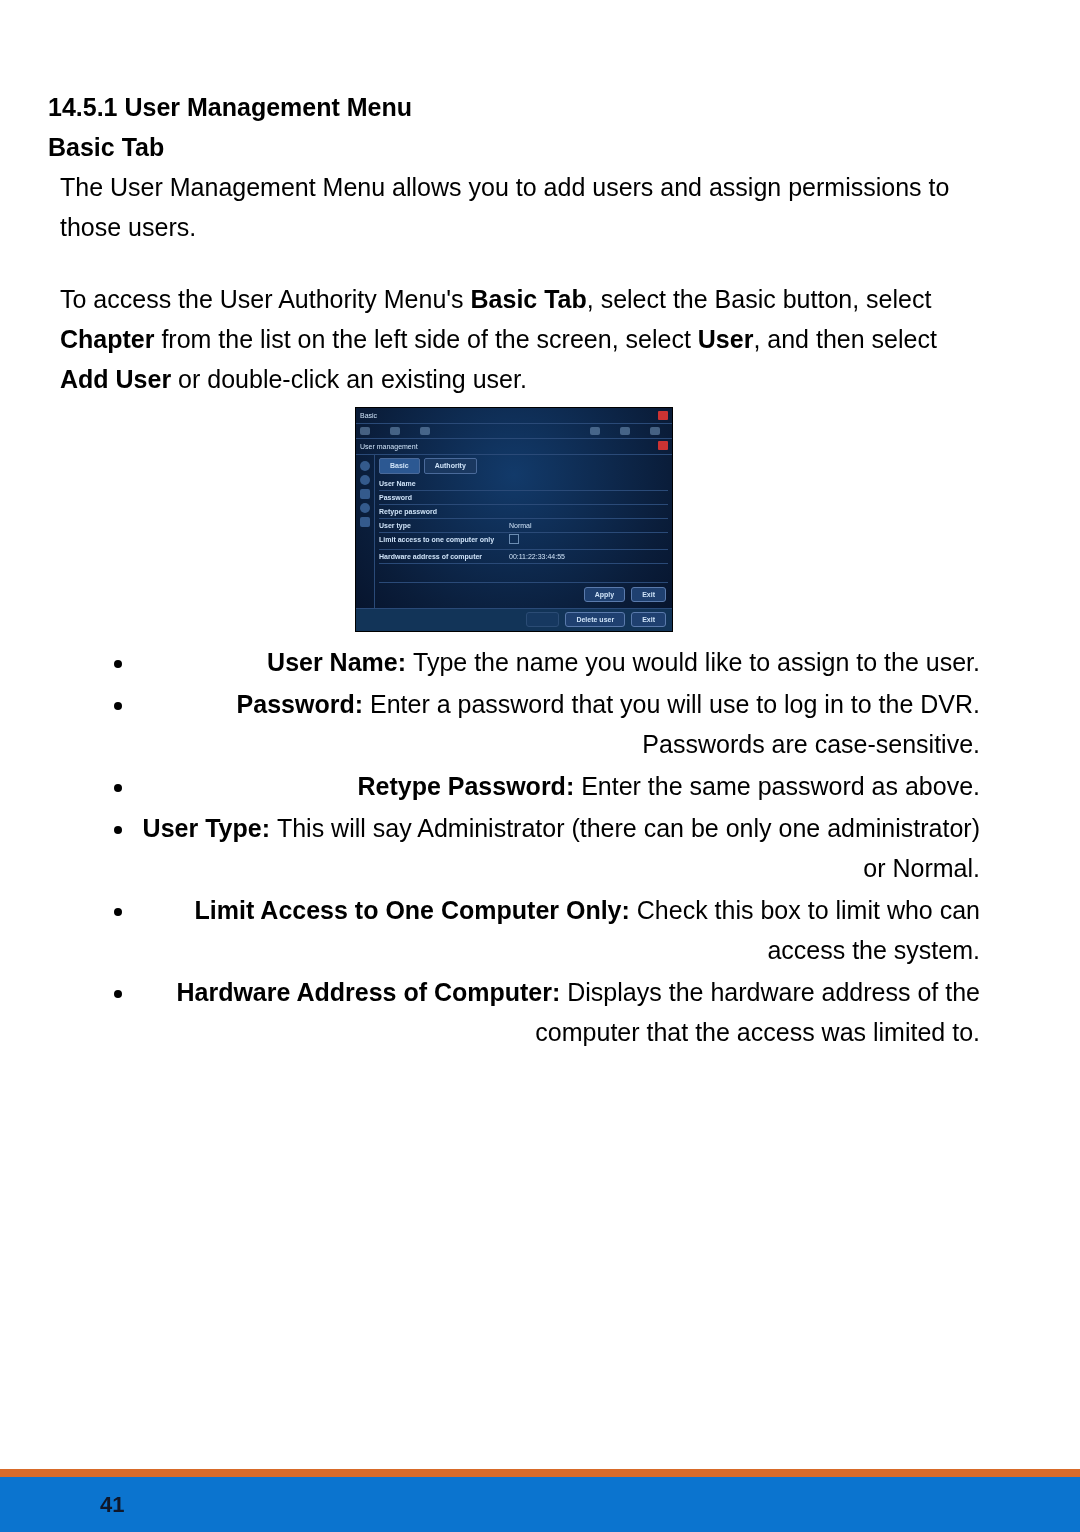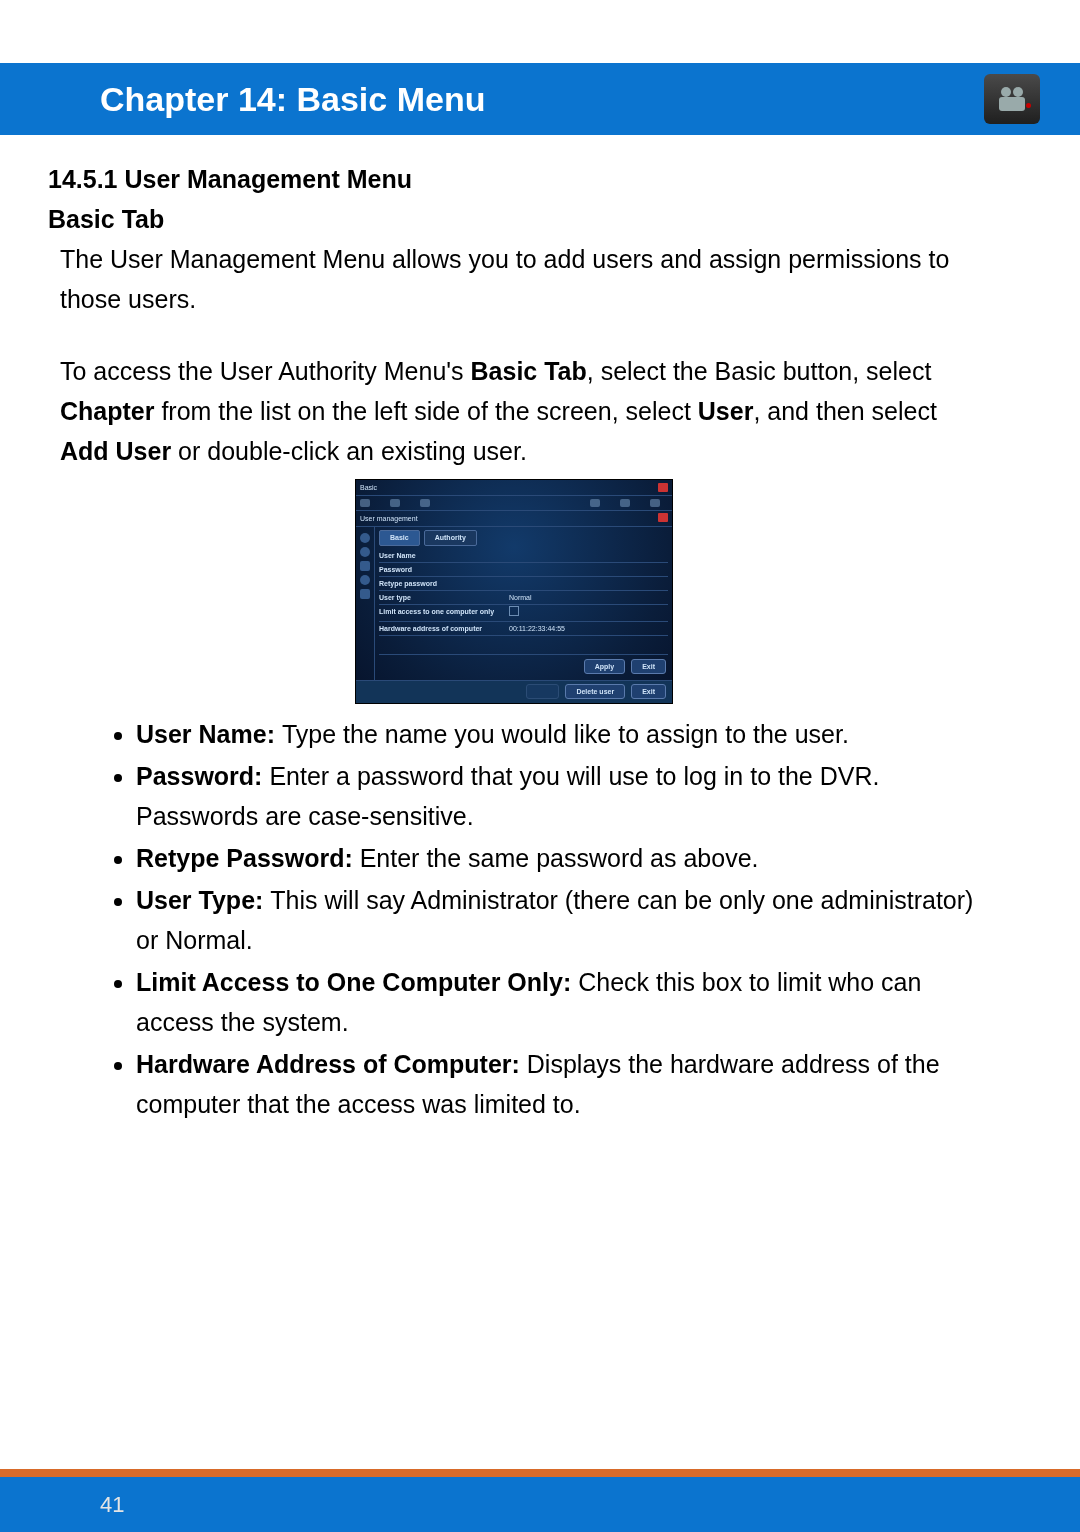--- a/index.html
+++ b/index.html
@@ -196,32 +196,33 @@
   }
 
   ul.bullets {
     list-style: disc;
     padding-left: 88px;
     margin: 6px 0 0 0;
   }
   ul.bullets li {
     padding-left: 0px;
     margin-bottom: 2px;
+    text-align: right;
   }
   .b { font-weight: bold; }
 
   .footer-bar {
     position: absolute;
     left: 0;
     bottom: 0;
     width: 100%;
     height: 55px;
     background: #0b74cf;
-    color: #e5e5e5;
-    font-weight: normal;
+    color: #0f172a;
+    font-weight: bold;
     font-size: 22px;
     display: flex;
     align-items: center;
     padding-left: 100px;
     box-sizing: border-box;
   }
   .footer-accent {
     position: absolute;
     left: 0;
     width: 100%;
@@ -229,31 +230,20 @@
     background: #d86b2a;
     bottom: 55px;
   }
 </style>
 </head>
 <body>
 
 <div class="page">
   <div class="top-gap"></div>
 
-  <div class="header-bar">
-    <div class="header-title">Chapter 14: Basic Menu</div>
-    <div class="header-icon">
-      <span class="shape">
-        <span class="g1"></span>
-          <span class="g2"></span>
-          <span class="body"></span>
-          <span class="dot"></span>
-      </span>
-    </div>
-  </div>
 
   <div class="content">
     <div class="sec-head">14.5.1 User Management Menu</div>
     <div class="sec-head">Basic Tab</div>
     <div class="para">The User Management Menu allows you to add users and assign permissions to those users.</div>
 
     <div class="spacer"></div>
 
     <div class="para">
       <span>To access the User Authority Menu's </span><span class="b">Basic Tab</span><span>, select the Basic button, select </span><span class="b">Chapter</span><span> from the list on the left side of the screen, select </span><span class="b">User</span><span>, and then select </span><span class="b">Add User</span><span> or double-click an existing user.</span>

